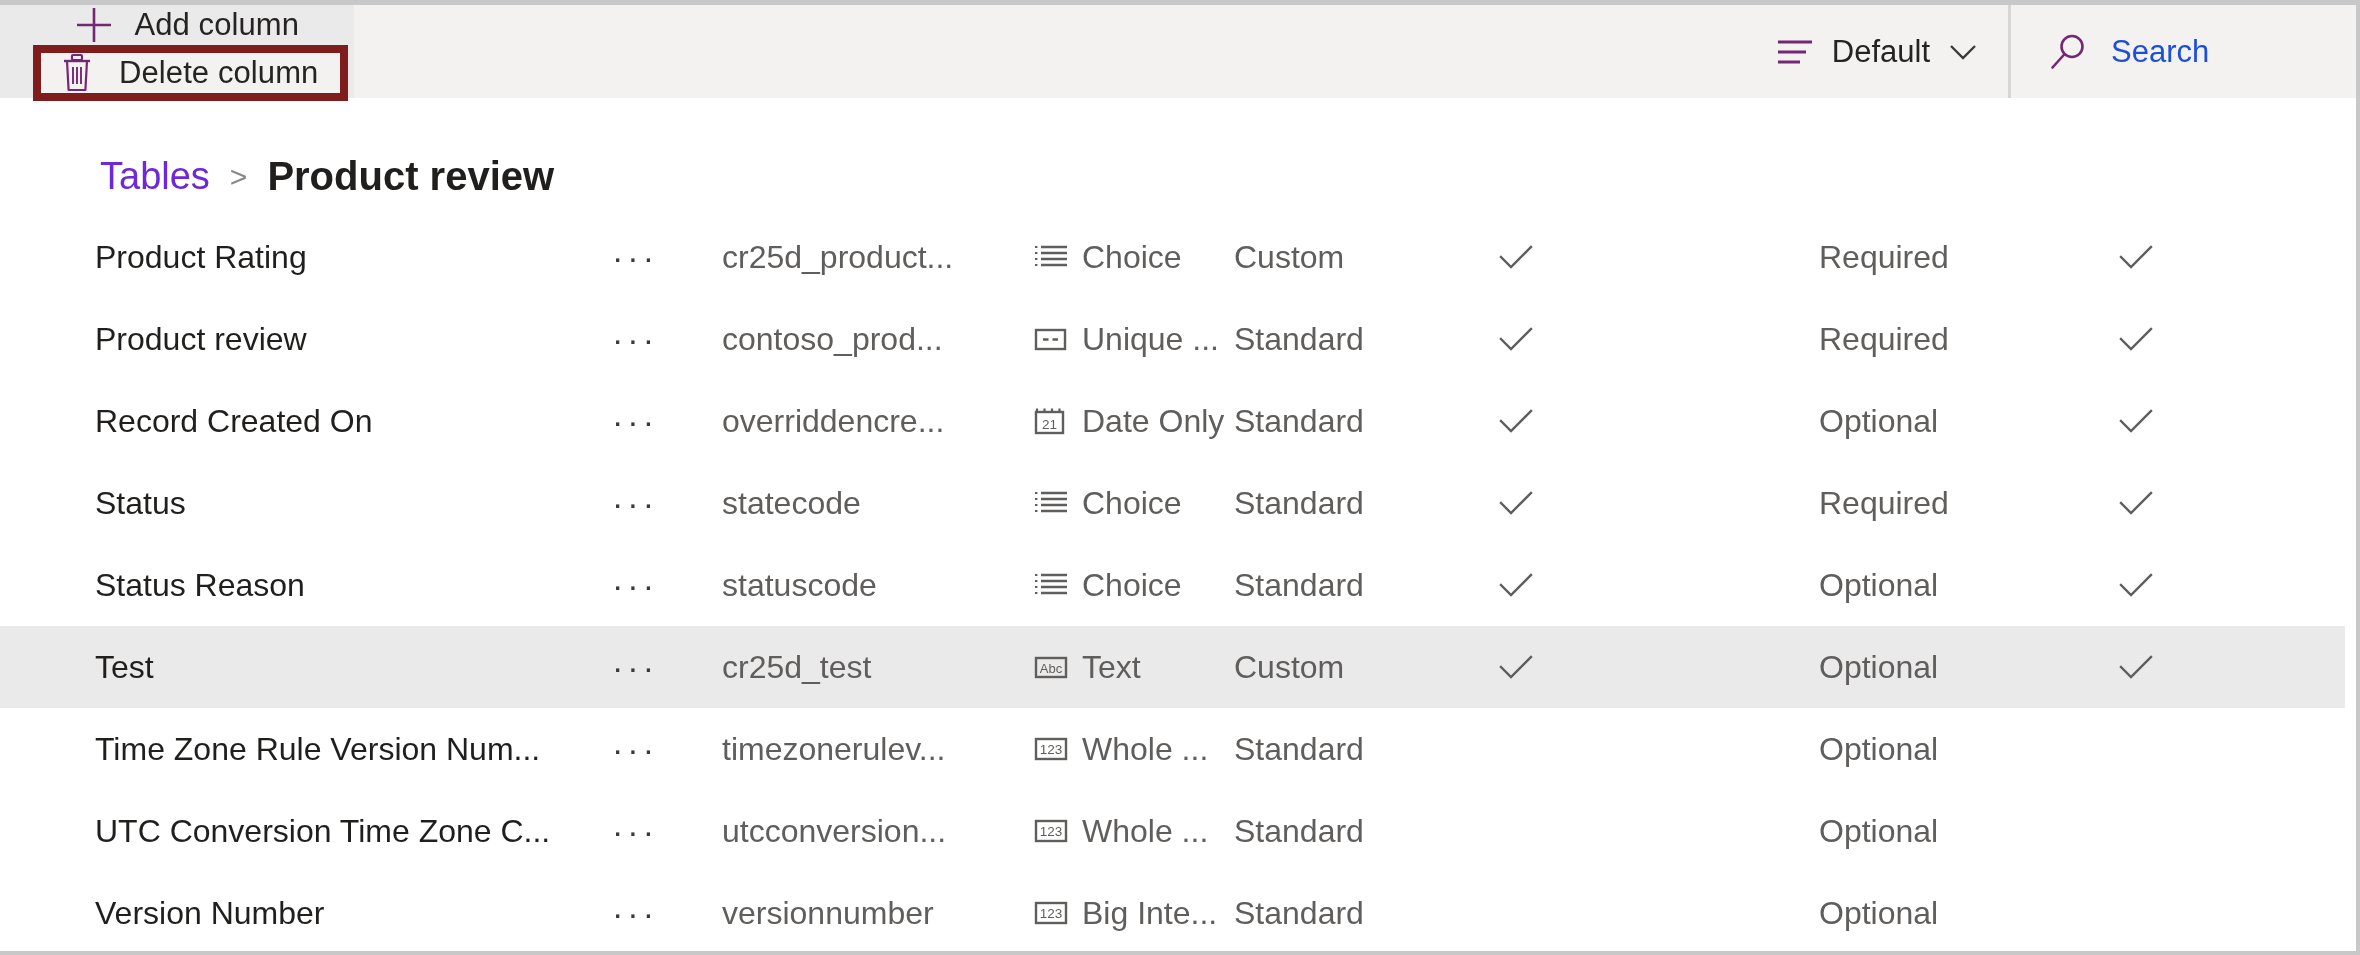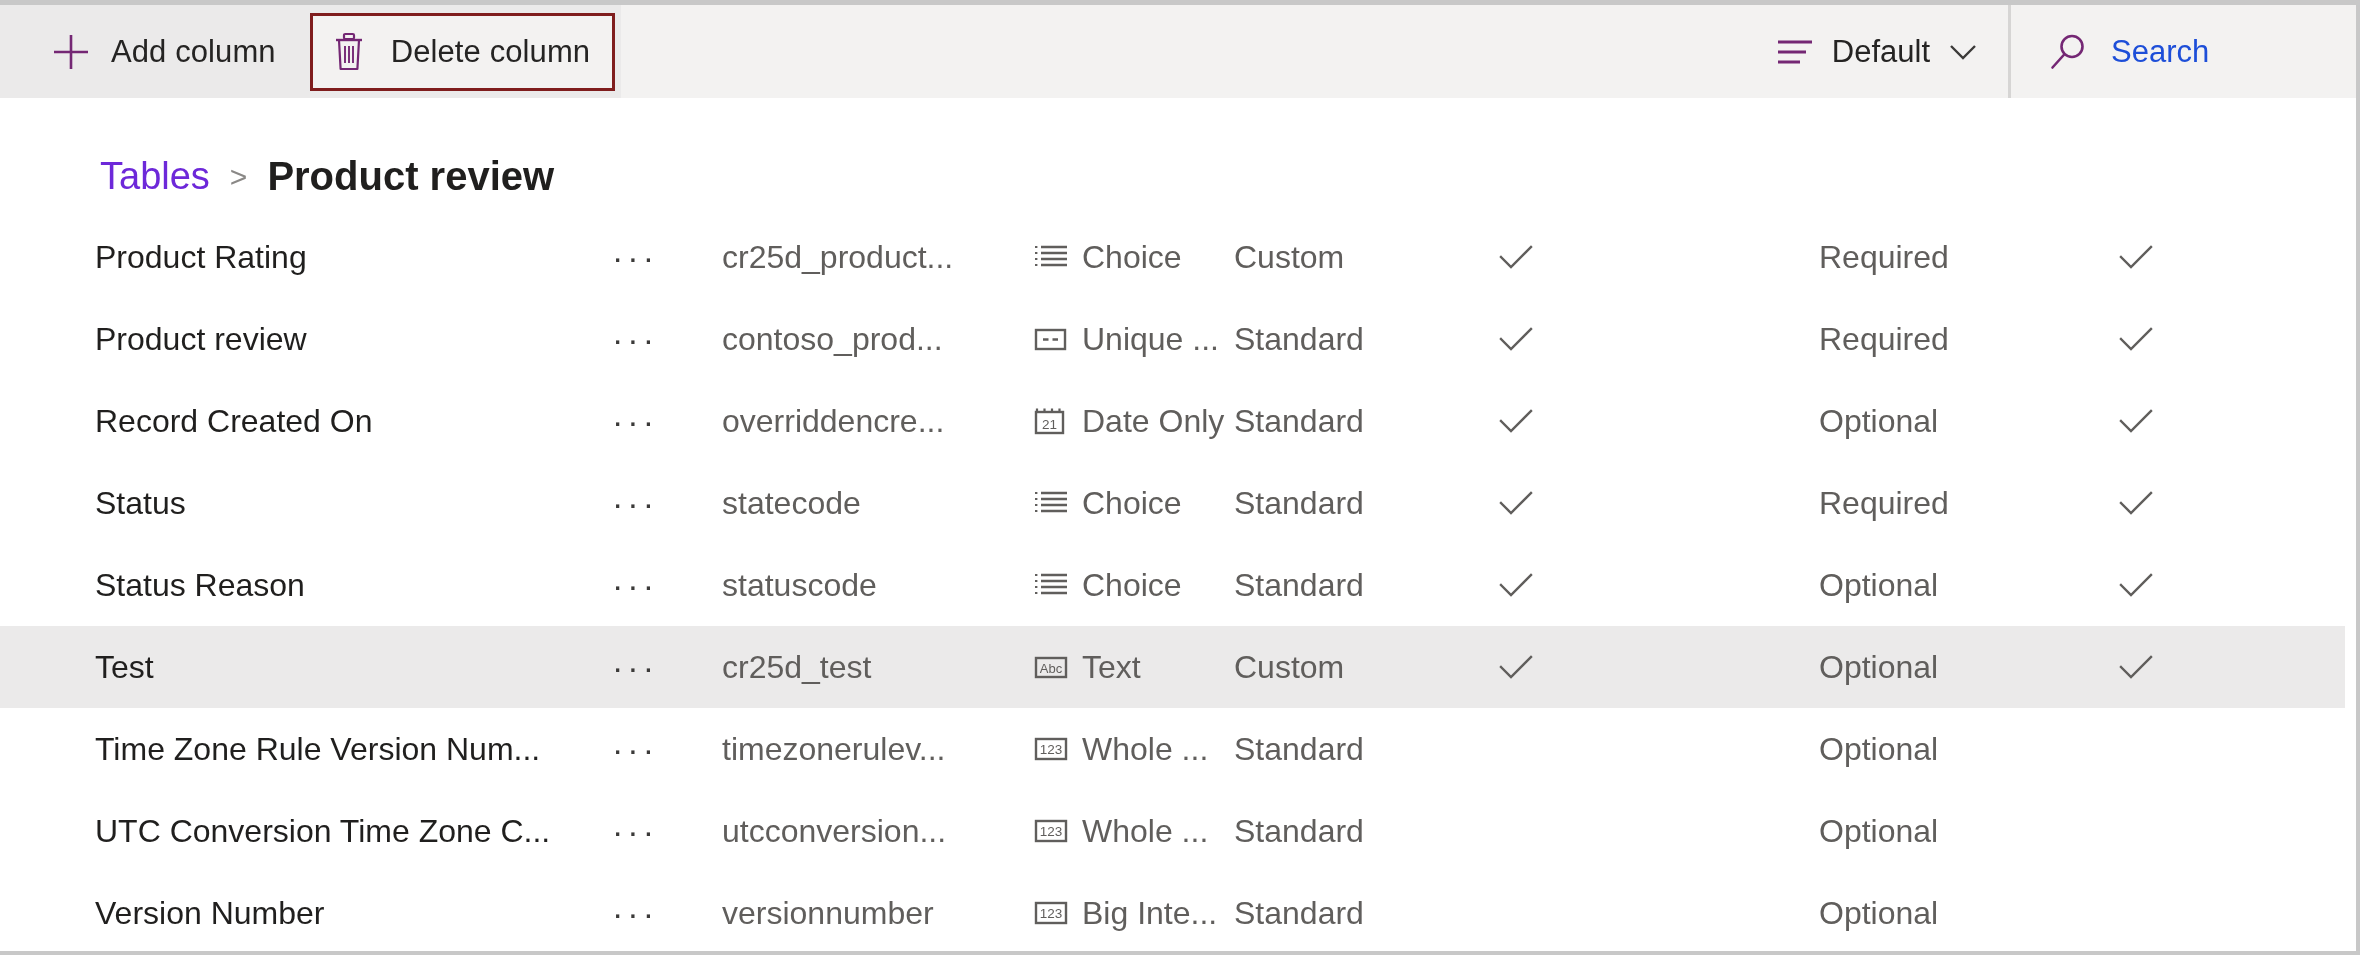--- a/index.html
+++ b/index.html
@@ -35,41 +35,42 @@
   .cmd-left-pad {
     width: 25px;
     background: #ebeaea;
   }
 
   .cmd-group-left {
     display: flex;
     align-items: center;
     background: #ebeaea;
     padding-right: 6px;
+    flex-direction: column;
   }
 
   .cmd-btn {
     display: flex;
     align-items: center;
     gap: 20px;
     padding: 0 26px;
     height: 100%;
     cursor: pointer;
     white-space: nowrap;
   }
 
   .cmd-btn .label {
     font-size: 31px;
     color: #252423;
     letter-spacing: 0.1px;
   }
 
   .cmd-btn.delete-col {
     background: #f3f2f1;
-    border: 3px solid #7f1d1d;
+    border: 8px solid #7f1d1d;
     height: 78px;
     margin-left: 8px;
     padding: 0 22px 0 18px;
     align-self: center;
     gap: 24px;
   }
 
   .cmd-spacer { flex: 1; background: #f3f2f1; }
 
   .cmd-group-right {

